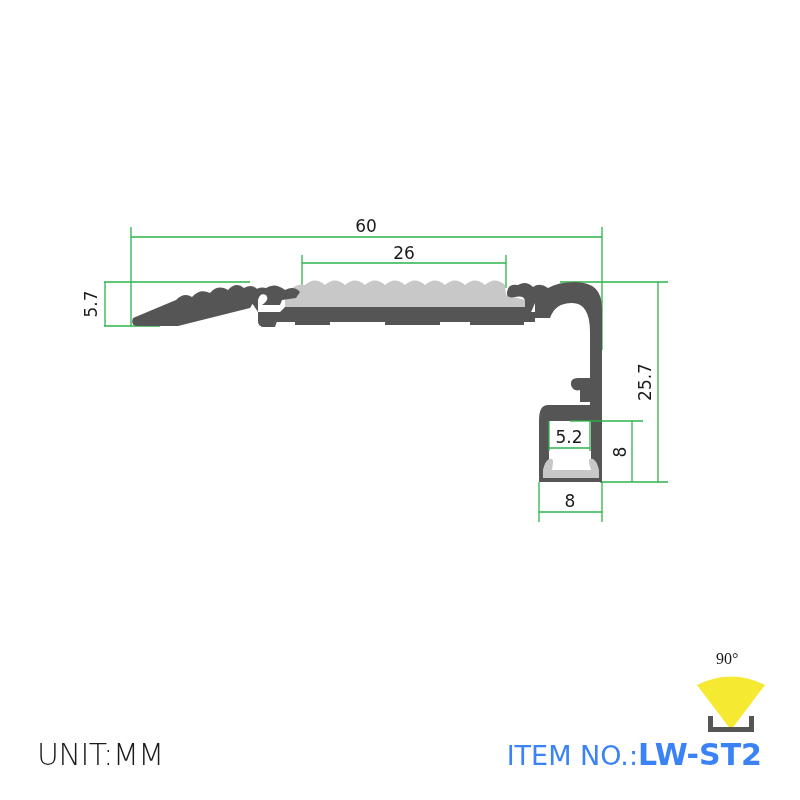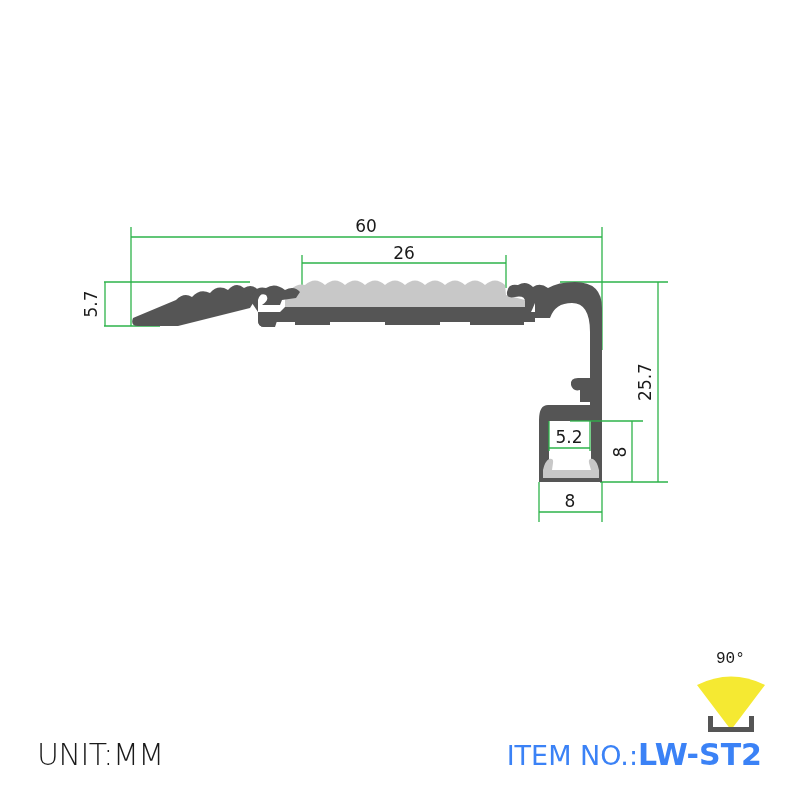--- a/index.html
+++ b/index.html
@@ -2,21 +2,21 @@
 <html><head>
 <meta charset="utf-8">
 <style>
   html,body{margin:0;padding:0;background:#ffffff;}
   body{width:800px;height:800px;position:relative;overflow:hidden;font-family:"DejaVu Sans",sans-serif;}
   .drawing{position:absolute;left:0;top:0;width:800px;height:800px;}
   .dimtext{font-family:"DejaVu Sans",sans-serif;font-size:17px;fill:#1a1a1a;}
   .unit{position:absolute;left:37px;top:737px;font-size:30px;color:#1a1a1a;letter-spacing:-0.5px;font-family:"DejaVu Sans",sans-serif;font-weight:300;}
   .item{position:absolute;right:38px;top:737px;font-size:27px;color:#3b82f6;font-family:"DejaVu Sans",sans-serif;white-space:nowrap;}
   .item .code{font-weight:bold;font-size:30px;}
-  .angle{position:absolute;left:716px;top:650px;font-size:16px;color:#1a1a1a;font-family:Liberation Mono, monospace;}
+  .angle{position:absolute;left:716px;top:650px;font-size:16px;color:#1a1a1a;font-family:Liberation Serif, serif;}
 </style>
 </head>
 <body>
 
 <svg class="drawing" viewBox="0 0 800 800" xmlns="http://www.w3.org/2000/svg">
 
   <g stroke="#2db34a" stroke-width="1.3" fill="none">
 
     <line x1="131" y1="227" x2="131" y2="326"></line>
     <line x1="602" y1="227" x2="602" y2="350"></line>

